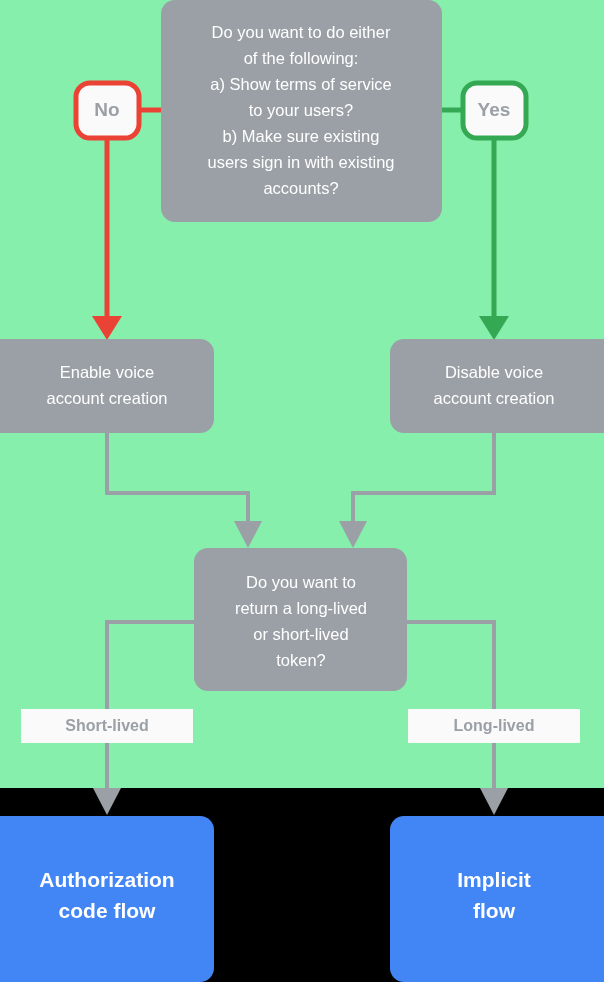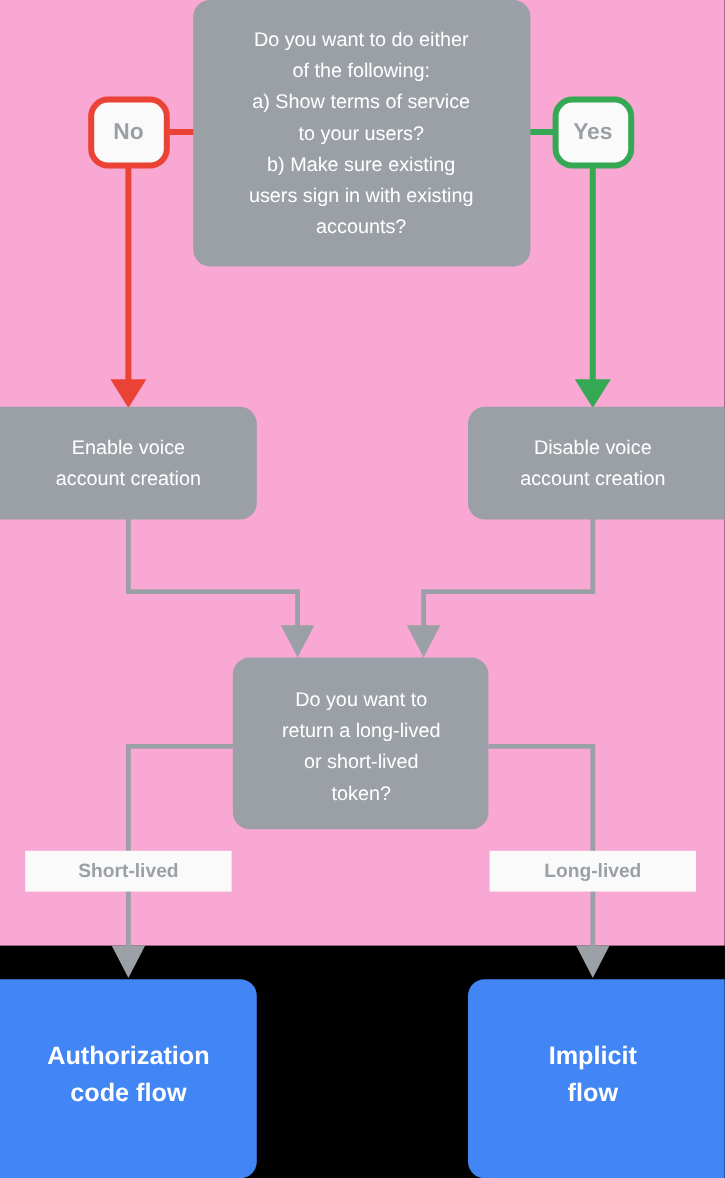--- a/index.html
+++ b/index.html
@@ -10,21 +10,21 @@
   body {
     width: 604px;
     height: 982px;
     overflow: hidden;
     font-family: "Liberation Sans", sans-serif;
   }
   #diagram-root {
     position: relative;
     width: 604px;
     height: 788px;
-    background: #f9a8d4;
+    background: #86efac;
   }
   svg.flow {
     position: absolute;
     top: 0;
     left: 0;
     width: 604px;
     height: 982px;
     display: block;
   }
   .node-text {

